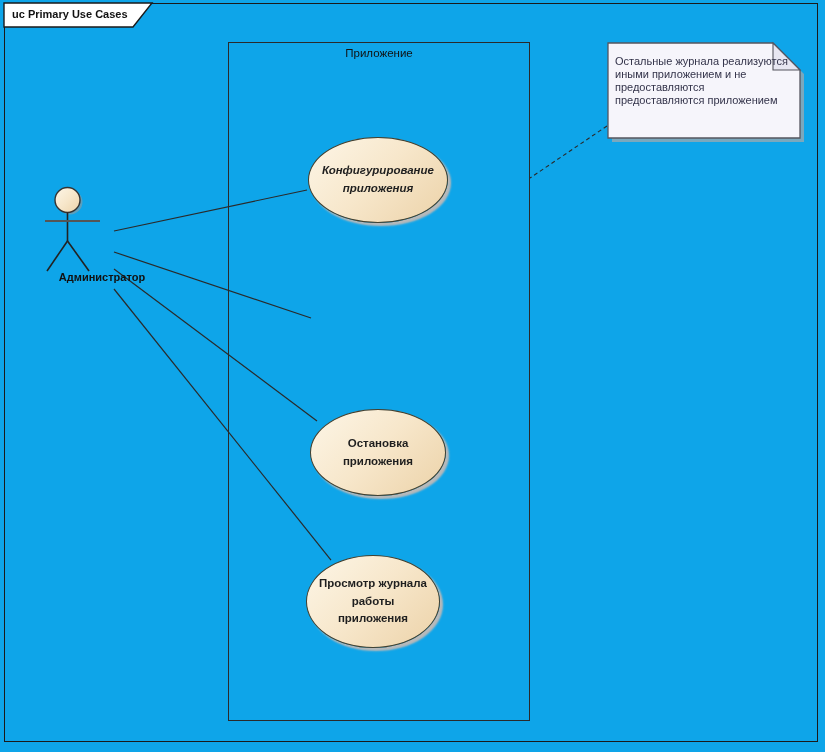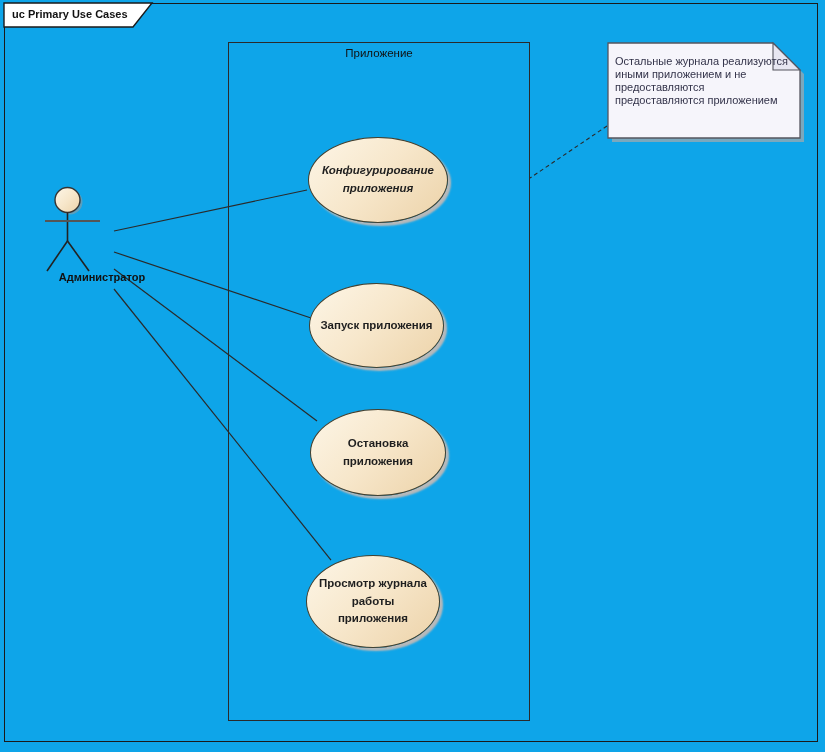--- a/index.html
+++ b/index.html
@@ -99,23 +99,20 @@
   </svg>
 
   <div class="frame-label">uc Primary Use Cases</div>
 
   <div class="boundary-box"></div>
   <div class="boundary-label">Приложение</div>
 
   <div class="usecase uc1">
     <div class="uc-label">Конфигурирование приложения</div>
   </div>
-  <div class="usecase uc2">
-    <div class="uc-label">Запуск приложения</div>
-  </div>
   <div class="usecase uc3">
     <div class="uc-label">Остановка приложения</div>
   </div>
   <div class="usecase uc4">
     <div class="uc-label">Просмотр журнала работы приложения</div>
   </div>
 
   <div class="actor-label">Администратор</div>
 
   <div class="note-text">

